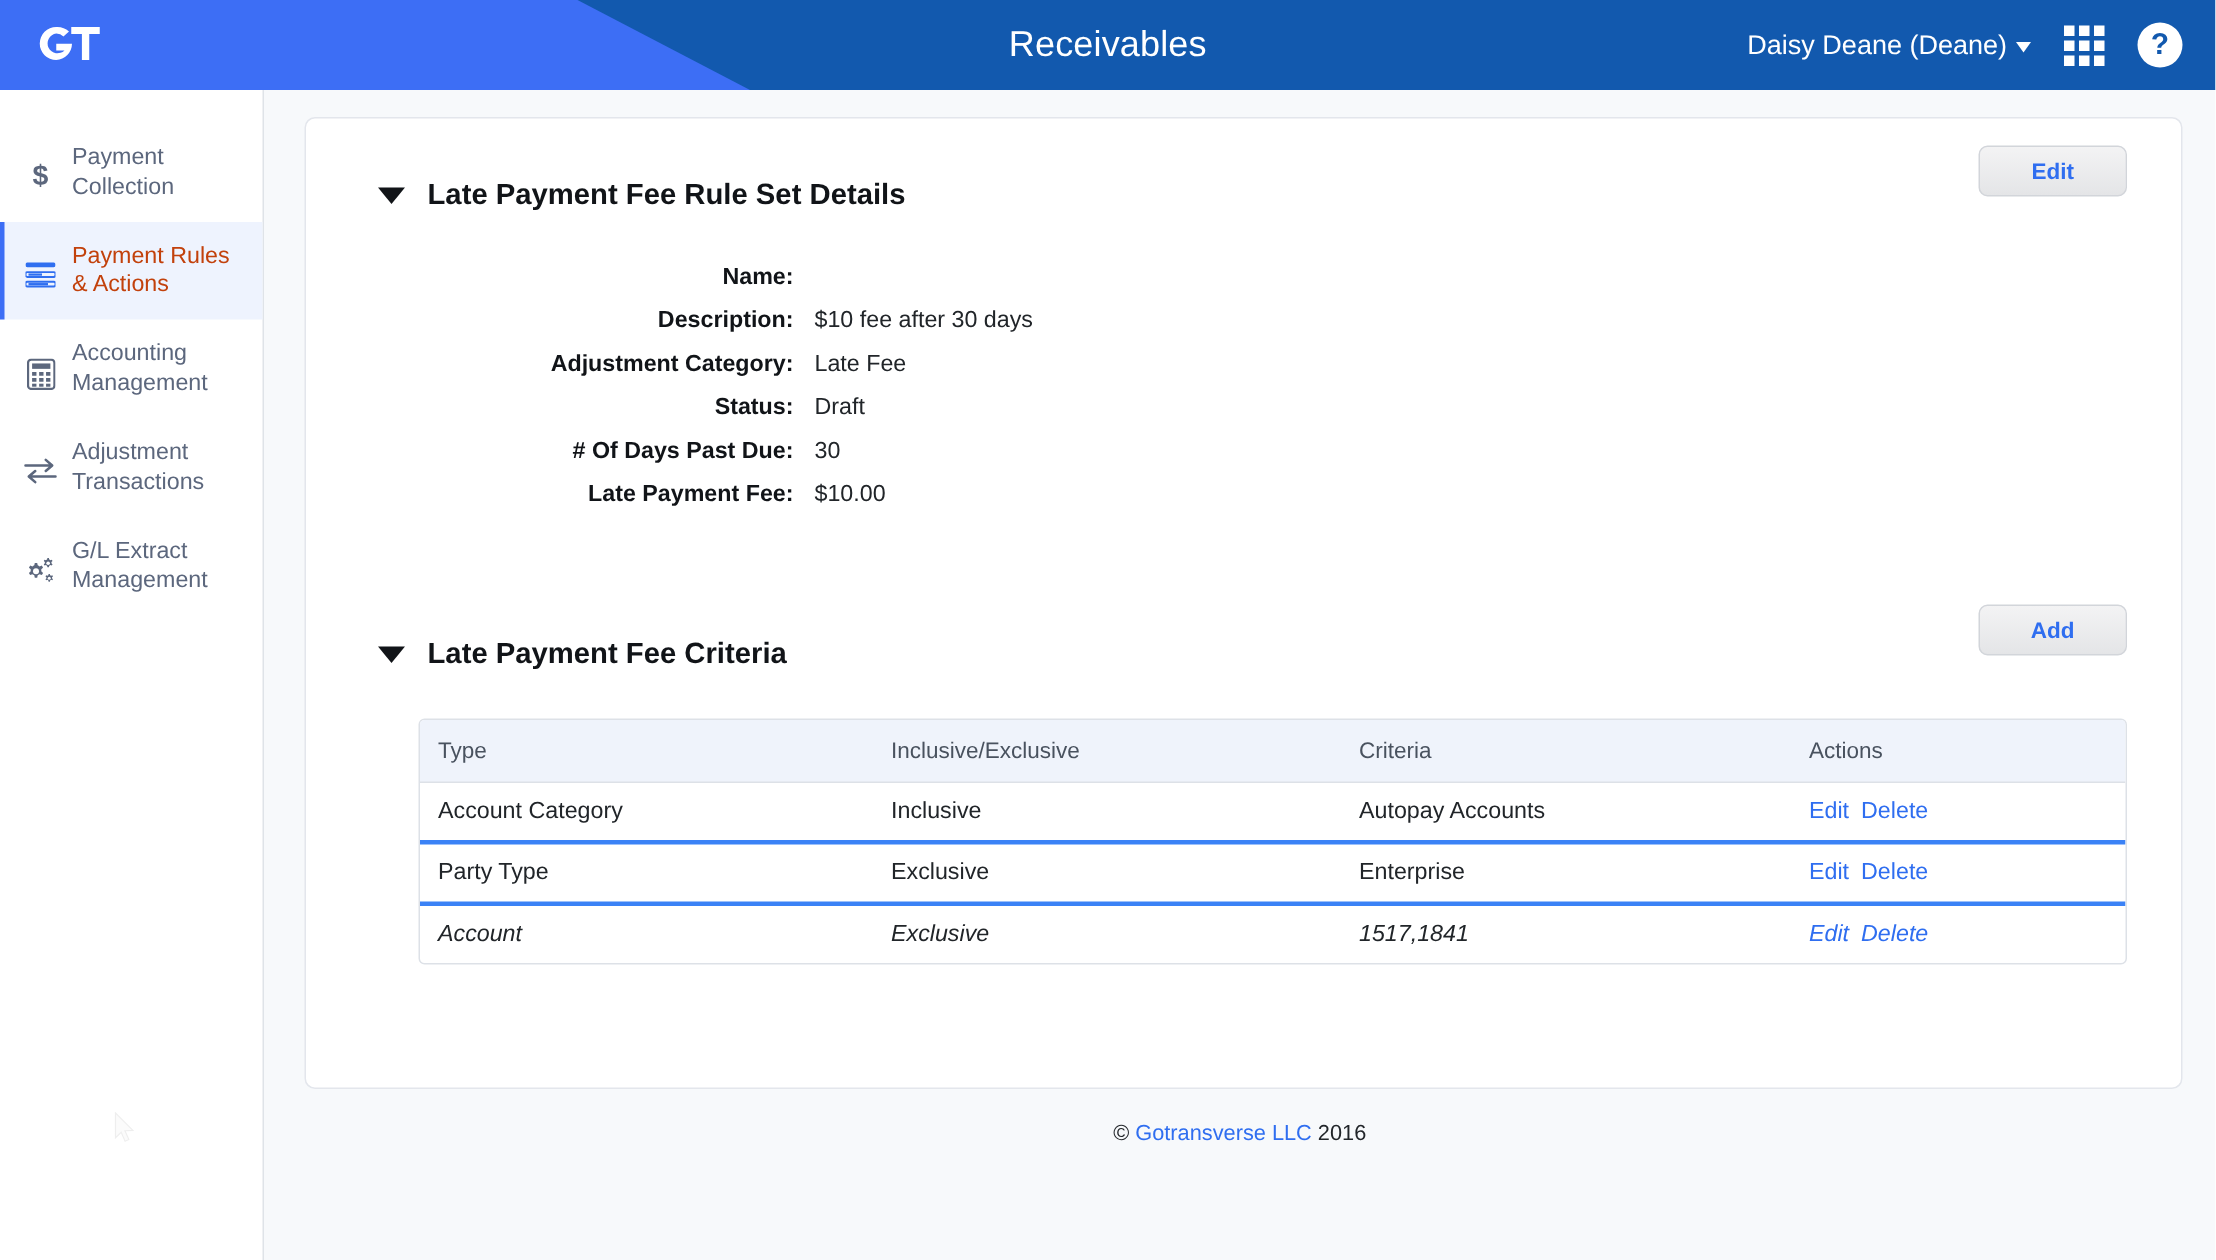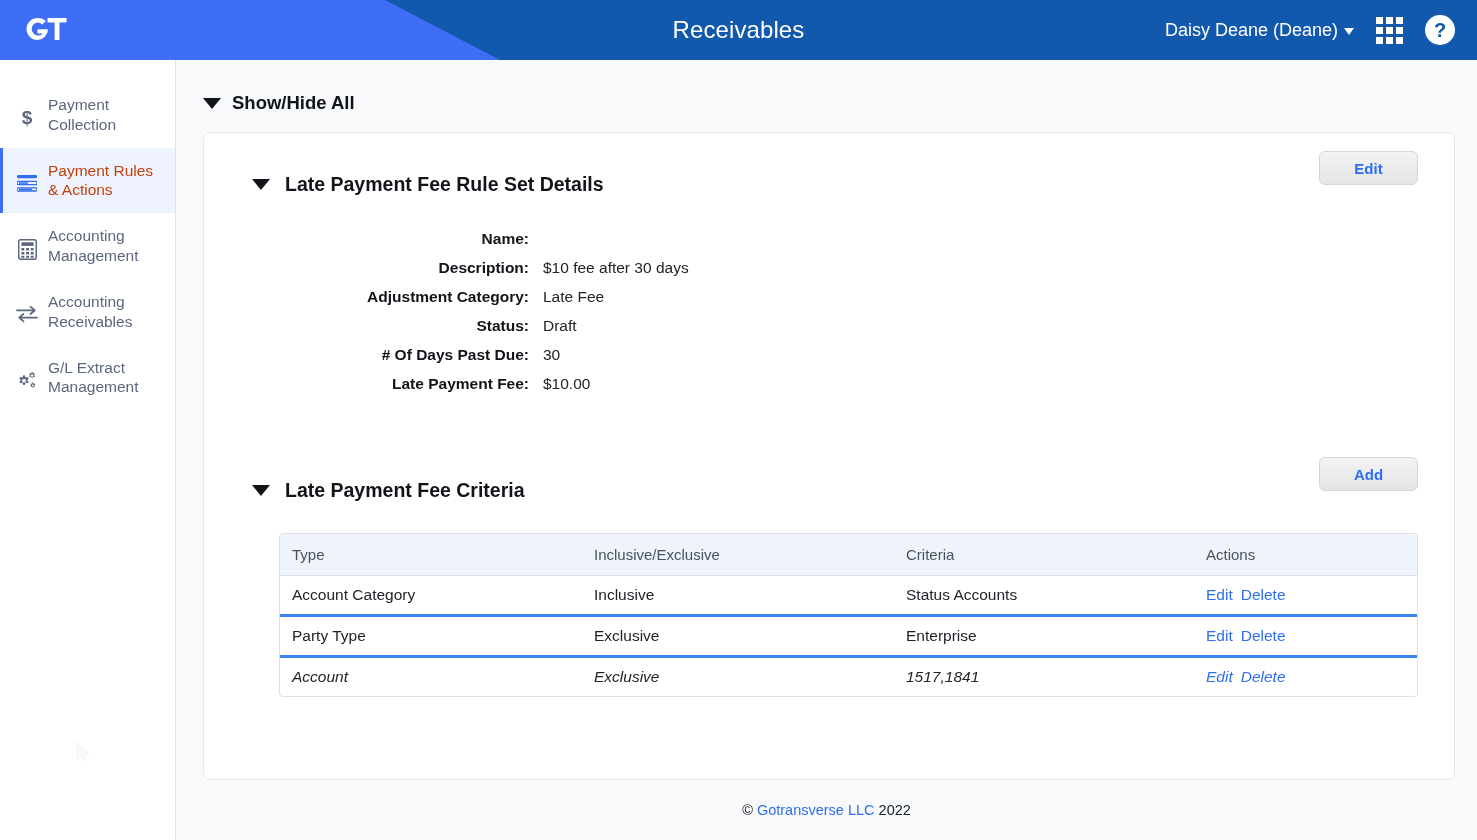--- a/index.html
+++ b/index.html
@@ -356,21 +356,21 @@
         <span class="nav-label">Accounting Management</span>
       </div>
 
       <div class="nav-item">
         <span class="nav-icon">
           <svg width="22" height="18" viewBox="0 0 22 18">
             <path d="M1 5.3 H18.5 M14.5 1.6 L18.8 5.3 L14.5 9.0" fill="none" stroke="currentColor" stroke-width="1.7" stroke-linecap="round" stroke-linejoin="round"></path>
             <path d="M21 12.7 H3.5 M7.5 9.0 L3.2 12.7 L7.5 16.4" fill="none" stroke="currentColor" stroke-width="1.7" stroke-linecap="round" stroke-linejoin="round"></path>
           </svg>
         </span>
-        <span class="nav-label">Accounting Receivables</span>
+        <span class="nav-label">Adjustment Transactions</span>
       </div>
 
       <div class="nav-item">
         <span class="nav-icon">
           <svg width="22" height="20" viewBox="0 0 22 20">
             <g fill="currentColor">
               <path d="M7.2 4.3 l1.6 .0 .35 1.6 a4.2 4.2 0 0 1 1.2 .7 l1.55 -.55 .8 1.4 -1.2 1.05 a4.2 4.2 0 0 1 0 1.4 l1.2 1.05 -.8 1.4 -1.55 -.55 a4.2 4.2 0 0 1 -1.2 .7 l-.35 1.6 -1.6 0 -.35 -1.6 a4.2 4.2 0 0 1 -1.2 -.7 l-1.55 .55 -.8 -1.4 1.2 -1.05 a4.2 4.2 0 0 1 0 -1.4 l-1.2 -1.05 .8 -1.4 1.55 .55 a4.2 4.2 0 0 1 1.2 -.7 z"></path>
               <circle cx="8.0" cy="9.8" r="2.0" fill="#ffffff"></circle>
               <path d="M15.6 1.0 l1.0 0 .22 1.0 a2.6 2.6 0 0 1 .75 .44 l.96 -.34 .5 .87 -.75 .65 a2.6 2.6 0 0 1 0 .87 l.75 .65 -.5 .87 -.96 -.34 a2.6 2.6 0 0 1 -.75 .44 l-.22 1.0 -1.0 0 -.22 -1.0 a2.6 2.6 0 0 1 -.75 -.44 l-.96 .34 -.5 -.87 .75 -.65 a2.6 2.6 0 0 1 0 -.87 l-.75 -.65 .5 -.87 .96 .34 a2.6 2.6 0 0 1 .75 -.44 z"></path>
               <circle cx="16.1" cy="4.45" r="1.2" fill="#ffffff"></circle>
@@ -382,24 +382,20 @@
         <span class="nav-label">G/L Extract Management</span>
       </div>
 
       <svg class="cursor-arrow" viewBox="0 0 14 22">
         <path d="M1 1 L1 17.5 L4.8 13.8 L7.4 19.8 L9.9 18.7 L7.3 12.8 L12.6 12.6 Z" fill="#fbfbfb" stroke="#ececec" stroke-width="0.8"></path>
       </svg>
     </div>
 
     <div class="main">
 
-      <div class="showhide-row">
-        <span class="tri-down"></span>
-        <span class="showhide-label">Show/Hide All</span>
-      </div>
 
       <div class="card">
 
         <div class="section-head">
           <span class="tri-down"></span>
           <span class="section-title">Late Payment Fee Rule Set Details</span>
           <button class="head-btn">Edit</button>
         </div>
 
         <div class="fields">
@@ -442,21 +438,21 @@
                   <th class="c-type">Type</th>
                   <th class="c-incl">Inclusive/Exclusive</th>
                   <th class="c-crit">Criteria</th>
                   <th>Actions</th>
                 </tr>
               </thead>
               <tbody>
                 <tr>
                   <td class="c-type">Account Category</td>
                   <td class="c-incl">Inclusive</td>
-                  <td class="c-crit">Status Accounts</td>
+                  <td class="c-crit">Autopay Accounts</td>
                   <td>
                     <span class="row-link">Edit</span><span class="row-link">Delete</span>
                   </td>
                 </tr>
                 <tr>
                   <td class="c-type">Party Type</td>
                   <td class="c-incl">Exclusive</td>
                   <td class="c-crit">Enterprise</td>
                   <td>
                     <span class="row-link">Edit</span><span class="row-link">Delete</span>
@@ -472,18 +468,18 @@
                 </tr>
               </tbody>
             </table>
           </div>
         </div>
       </div>
 
       <div class="footer">
         <span>©</span>
         <a>Gotransverse LLC</a>
-        <span>2022</span>
+        <span>2016</span>
       </div>
 
     </div>
   </div>
 </div>
 
 </body></html>

